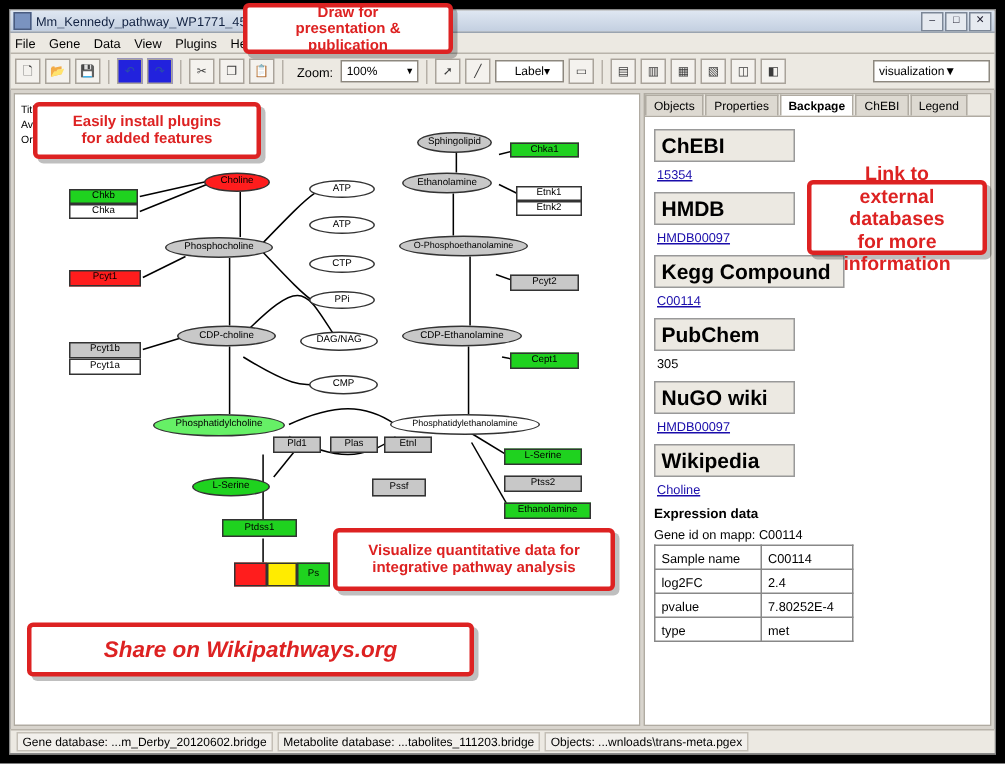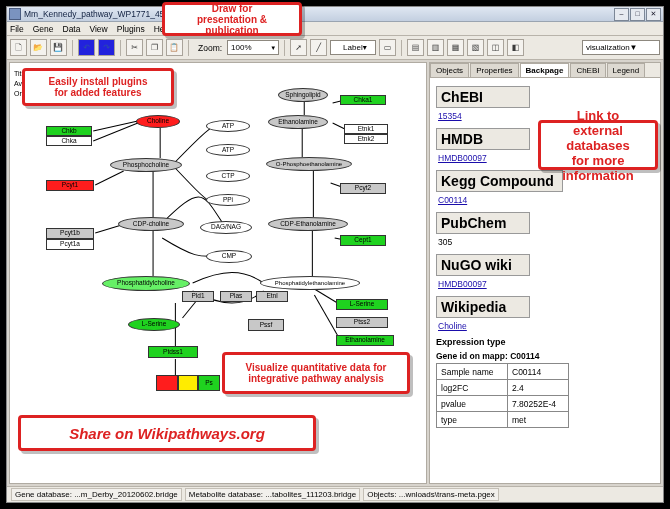--- a/index.html
+++ b/index.html
@@ -80,21 +80,21 @@
   }
   .tab.active{background:#fff;font-weight:bold;}
   .sidecontent{flex:1;background:#fff;overflow:hidden;padding:4px 6px;box-sizing:border-box;}
   .db-head{
     display:inline-block;border:1px solid #999;background:#ece9e2;
     font-weight:bold;font-size:14px;padding:2px 8px 2px 4px;margin:4px 0 2px 0;min-width:80px;
   }
   .db-link{color:#1a0dab;text-decoration:underline;font-size:8.5px;margin:1px 0 3px 2px;}
   .db-plain{font-size:8.5px;margin:1px 0 3px 2px;}
   .expr-title{font-weight:bold;font-size:9px;margin:6px 0 4px 0;}
-  .gene-id{font-size:8.5px;margin-bottom:2px;font-weight:bold;}
+  .gene-id{font-size:8.5px;margin-bottom:2px;}
   table.exprtbl{border-collapse:collapse;font-size:8.5px;}
   table.exprtbl td{border:1px solid #888;padding:1px 4px;height:13px;}
   table.exprtbl td.c0{width:62px;}
   table.exprtbl td.c1{width:52px;}
   
   .statusbar{
     position:absolute;left:0;right:0;bottom:0;height:16px;background:#ece9e2;
     border-top:1px solid #b8b3aa;display:flex;align-items:center;
     font-size:8px;padding:0 4px;box-sizing:border-box;
   }
@@ -291,21 +291,21 @@
 
         <div class="db-head">PubChem</div>
         <div class="db-plain">305</div>
 
         <div class="db-head">NuGO wiki</div>
         <div class="db-link">HMDB00097</div>
 
         <div class="db-head">Wikipedia</div>
         <div class="db-link">Choline</div>
 
-        <div class="expr-title">Expression type</div>
+        <div class="expr-title">Expression data</div>
         <div class="gene-id">Gene id on mapp: C00114</div>
 
         <table class="exprtbl">
           <tbody>
               <tr>
             <td class="c0">Sample name</td>
             <td class="c1">C00114</td>
           </tr>
           <tr>
             <td class="c0">log2FC</td>

